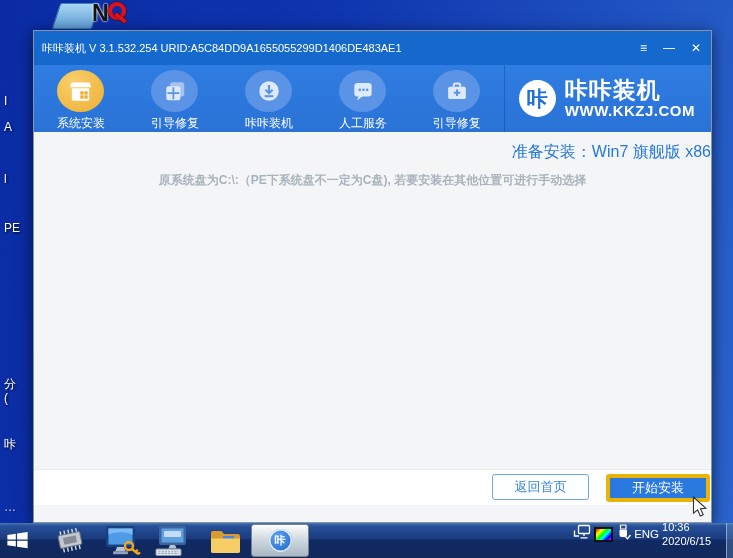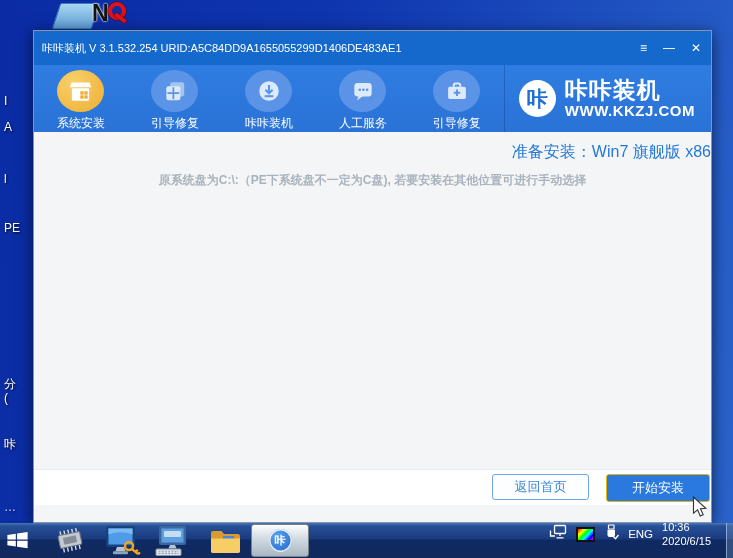--- a/index.html
+++ b/index.html
@@ -55,38 +55,38 @@
     color:#4d565f;font-size:13.5px;cursor:default;}
   #drive-select .val{flex:1;white-space:nowrap;overflow:hidden;}
   #drive-select .chev{width:8px;height:8px;border-left:2px solid #a9b2bb;border-bottom:2px solid #a9b2bb;
     transform:rotate(-45deg) translateY(-2px);flex:none;}
   #restart-row{margin:13px 0 0 189px;display:flex;align-items:center;gap:6px;color:#5c6670;font-size:12.5px;}
   #restart-row .cb{width:14px;height:14px;box-sizing:border-box;background:#fff;border:1px solid #c6c6c6;}
 
   #footer{position:absolute;left:0;right:0;bottom:0;height:35px;background:#fff;border-top:1px solid #ececec;}
   .btn{position:absolute;top:4px;border-radius:3px;font-size:13px;font-family:inherit;cursor:default;}
   #btn-back{right:122px;width:97px;height:26px;background:#fdfeff;border:1px solid #6fa6e8;color:#3d86dc;}
-  #btn-start{right:1px;width:104px;height:28px;background:#2979df;border:1px solid #eab308;color:#fff;}
+  #btn-start{right:1px;width:104px;height:28px;background:#2979df;border:4px solid #eab308;color:#fff;}
 
   
   #taskbar{position:absolute;left:0;right:0;bottom:0;height:35px;
     background:linear-gradient(180deg,#4a78ad 0px,#27509a 3px,#1a3a7c 16px,#0f2a63 17px,#12295c 35px);}
   .tb-icon{position:absolute;top:3px;cursor:default;}
   #tb-start{left:4px;top:4px;}
   #tb-chip{left:52px;top:2px;}
   #tb-monlock{left:104px;top:2px;}
   #tb-monkb{left:154px;top:2px;}
   #tb-folder{left:209px;top:4px;}
   #tb-kaka{left:251px;top:1px;width:58px;height:33px;border-radius:3px;
     background:linear-gradient(180deg,#fdfdfd,#cdd6de 50%,#a9b7c3);border:1px solid #78828c;
     box-sizing:border-box;display:flex;align-items:center;justify-content:center;}
   #tb-kaka .kcirc{width:23px;height:23px;border-radius:50%;color:#fff;font-size:11px;font-weight:bold;
     background:radial-gradient(circle at 35% 30%,#5aa0ef,#1f66c6);display:flex;align-items:center;
     justify-content:center;box-shadow:inset 0 0 0 1.5px rgba(255,255,255,.85);}
-  #tray{position:absolute;right:22px;top:0;height:22px;display:flex;align-items:center;gap:9px;}
+  #tray{position:absolute;right:22px;top:0;height:22px;display:flex;align-items:center;gap:3px;}
   .tray-display{width:15px;height:11px;border:2px solid #101010;
     background:linear-gradient(135deg,#f00,#ff0 25%,#0f0 45%,#0ff 60%,#00f 80%,#f0f);}
   #tray .eng{color:#fff;font-size:11.5px;}
   #clock{color:#fff;font-size:11px;text-align:left;line-height:1.3;}
   #show-desktop{position:absolute;right:0;top:0;bottom:0;width:6px;background:rgba(130,165,210,.3);
     border-left:1px solid rgba(200,220,255,.55);}
 
   #cursor{position:absolute;left:692px;top:496px;z-index:99;}
 </style>
 </head>

